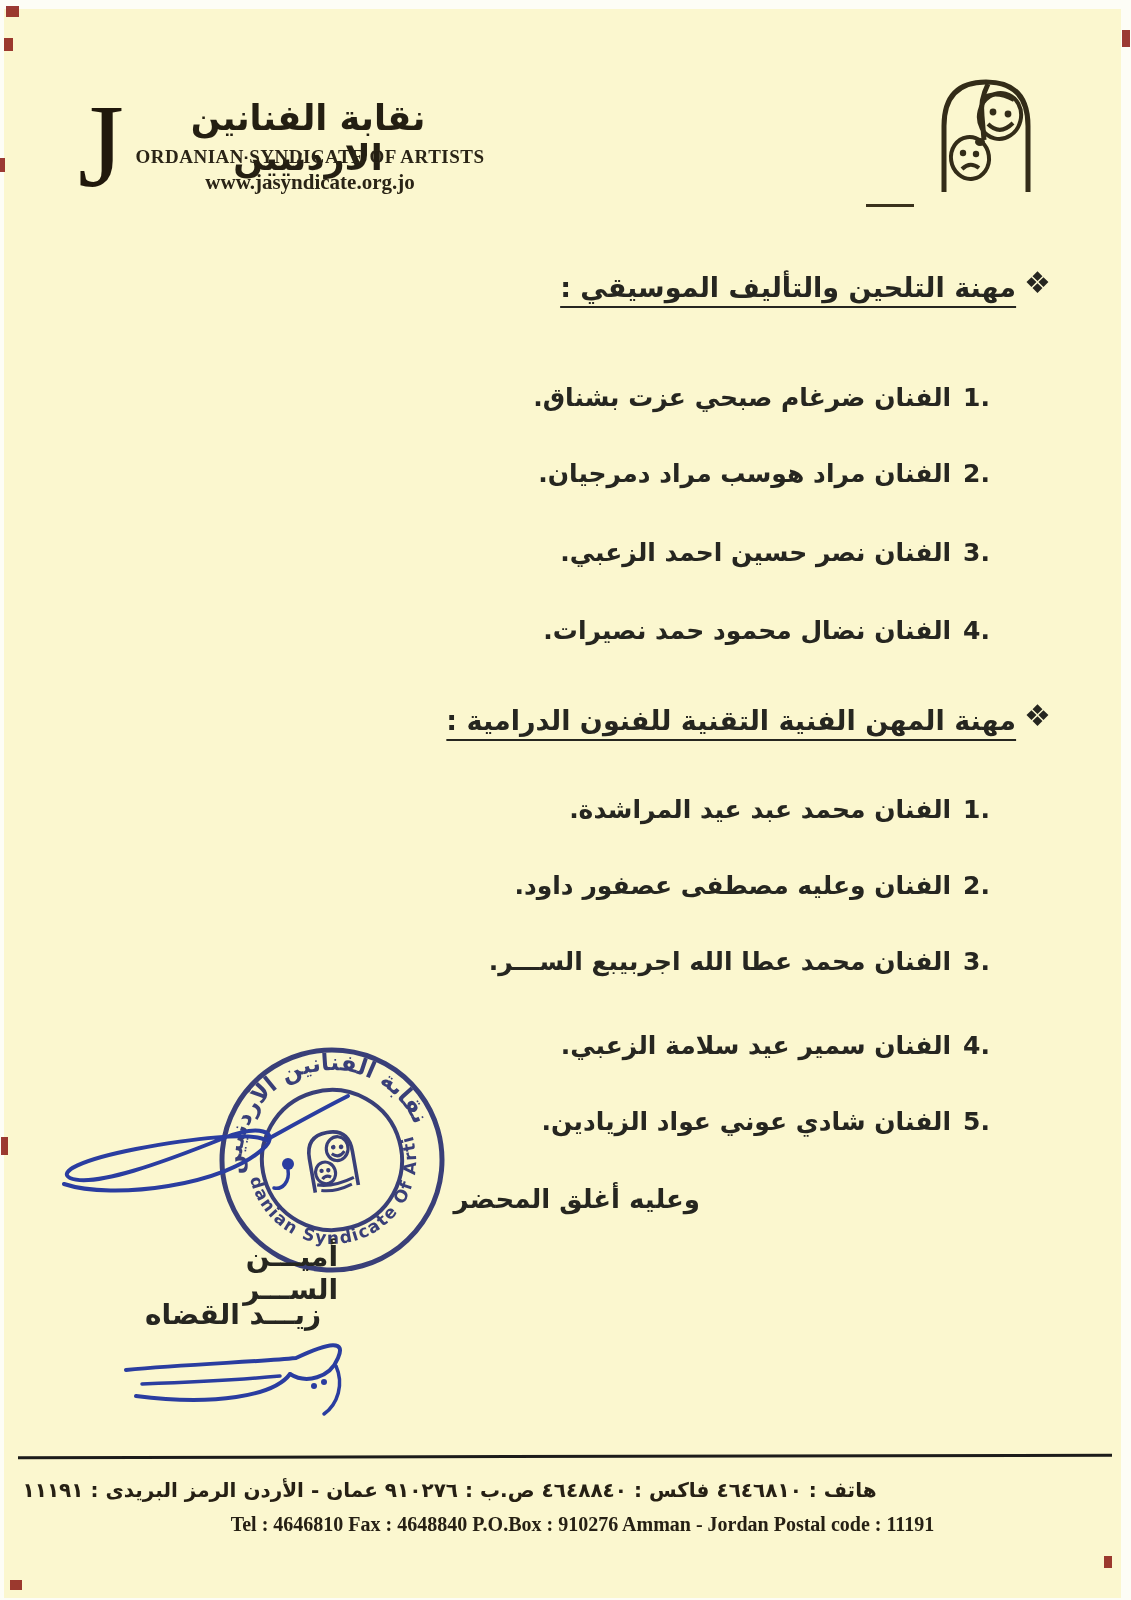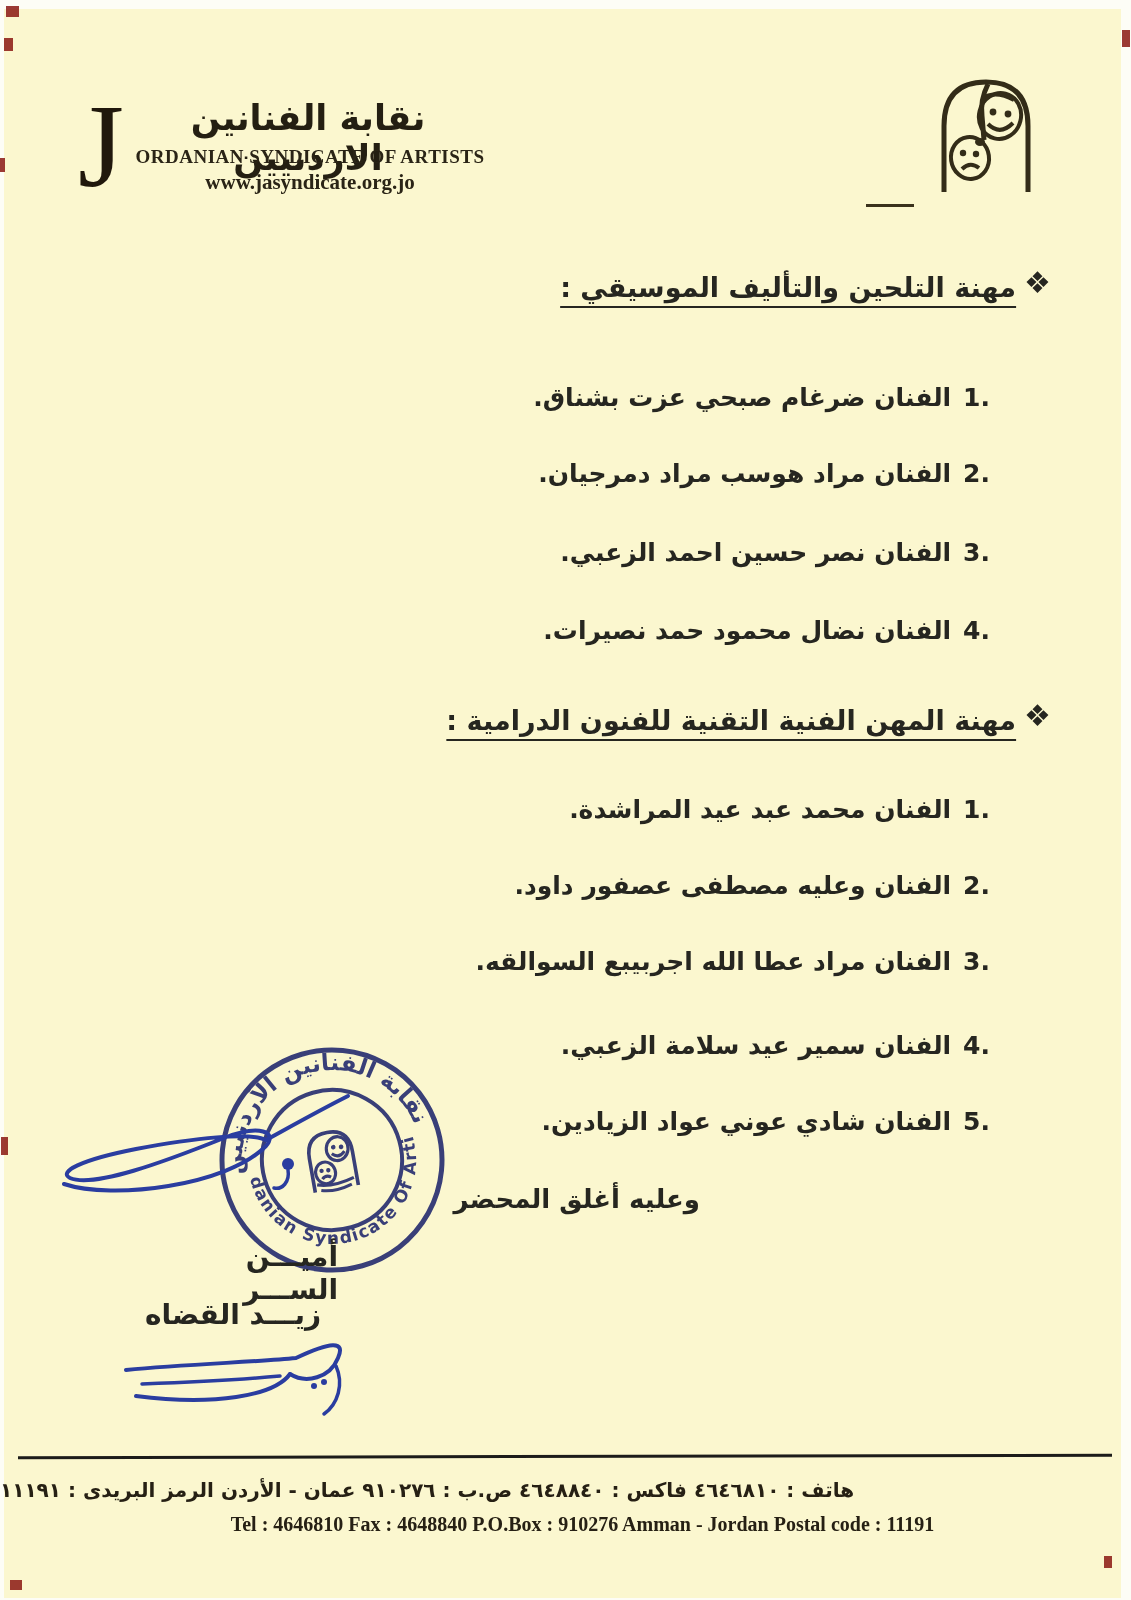--- a/index.html
+++ b/index.html
@@ -36,21 +36,21 @@
   .s2-i0{top:795px;} .s2-i1{top:871px;} .s2-i2{top:947px;} .s2-i3{top:1031px;} .s2-i4{top:1107px;}
   .closing{position:absolute;top:1184px;right:431px;font-size:26px;font-weight:bold;color:var(--ink);direction:rtl;}
   
   .stamp{position:absolute;left:212px;top:1040px;width:240px;height:240px;transform:rotate(-16deg);color:var(--stamp-ink);opacity:.93;}
   .sig-1{position:absolute;left:52px;top:1088px;color:var(--sig-blue);}
   .sig-2{position:absolute;left:118px;top:1322px;color:var(--sig-blue);}
   .sig-title{position:absolute;left:168px;top:1240px;width:170px;font-size:28px;font-weight:bold;color:var(--ink);direction:rtl;}
   .sig-name{position:absolute;left:128px;top:1298px;width:210px;text-align:center;font-size:28px;font-weight:bold;color:var(--ink);direction:rtl;}
   
   .footer-rule{position:absolute;left:18px;top:1455px;width:1094px;height:3px;background:#1c1c1a;transform:rotate(-.12deg);}
-  .footer-ar{position:absolute;left:0;top:1478px;width:899px;text-align:left;font-size:20px;font-weight:bold;color:#262014;direction:rtl;}
+  .footer-ar{position:absolute;left:0;top:1478px;width:899px;text-align:center;font-size:20px;font-weight:bold;color:#262014;direction:rtl;}
   .footer-en{position:absolute;left:0;top:1513px;width:1131px;text-align:center;font-family:"Liberation Serif",serif;font-size:20px;font-weight:600;color:#262014;padding-left:34px;}
 </style>
 </head>
 <body>
 
 <div class="page">
   <div class="paper"></div>
 
   <div class="artifact" style="left:6px;top:6px;width:13px;height:11px;"></div>
   <div class="artifact" style="left:4px;top:38px;width:9px;height:13px;"></div>
@@ -111,21 +111,21 @@
   <div class="item s2-i0">
     <span class="num">1.</span>
     <span class="txt">الفنان محمد عبد عيد المراشدة.</span>
   </div>
   <div class="item s2-i1">
     <span class="num">2.</span>
     <span class="txt">الفنان وعليه مصطفى عصفور داود.</span>
   </div>
   <div class="item s2-i2">
     <span class="num">3.</span>
-    <span class="txt">الفنان مراد عطا الله اجربيبع السوالقه.</span>
+    <span class="txt">الفنان محمد عطا الله اجربيبع الســـر.</span>
   </div>
   <div class="item s2-i3">
     <span class="num">4.</span>
     <span class="txt">الفنان سمير عيد سلامة الزعبي.</span>
   </div>
   <div class="item s2-i4">
     <span class="num">5.</span>
     <span class="txt">الفنان شادي عوني عواد الزيادين.</span>
   </div>
 

